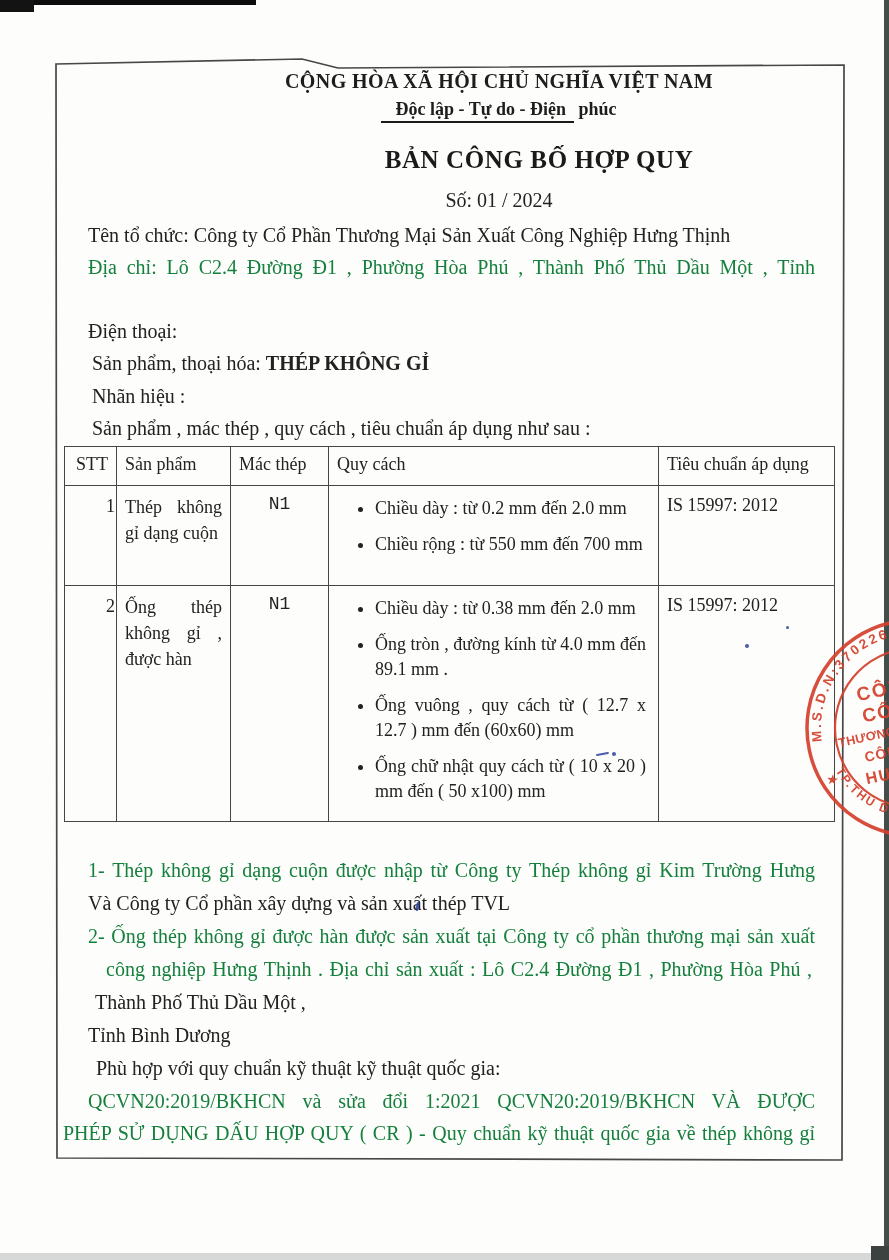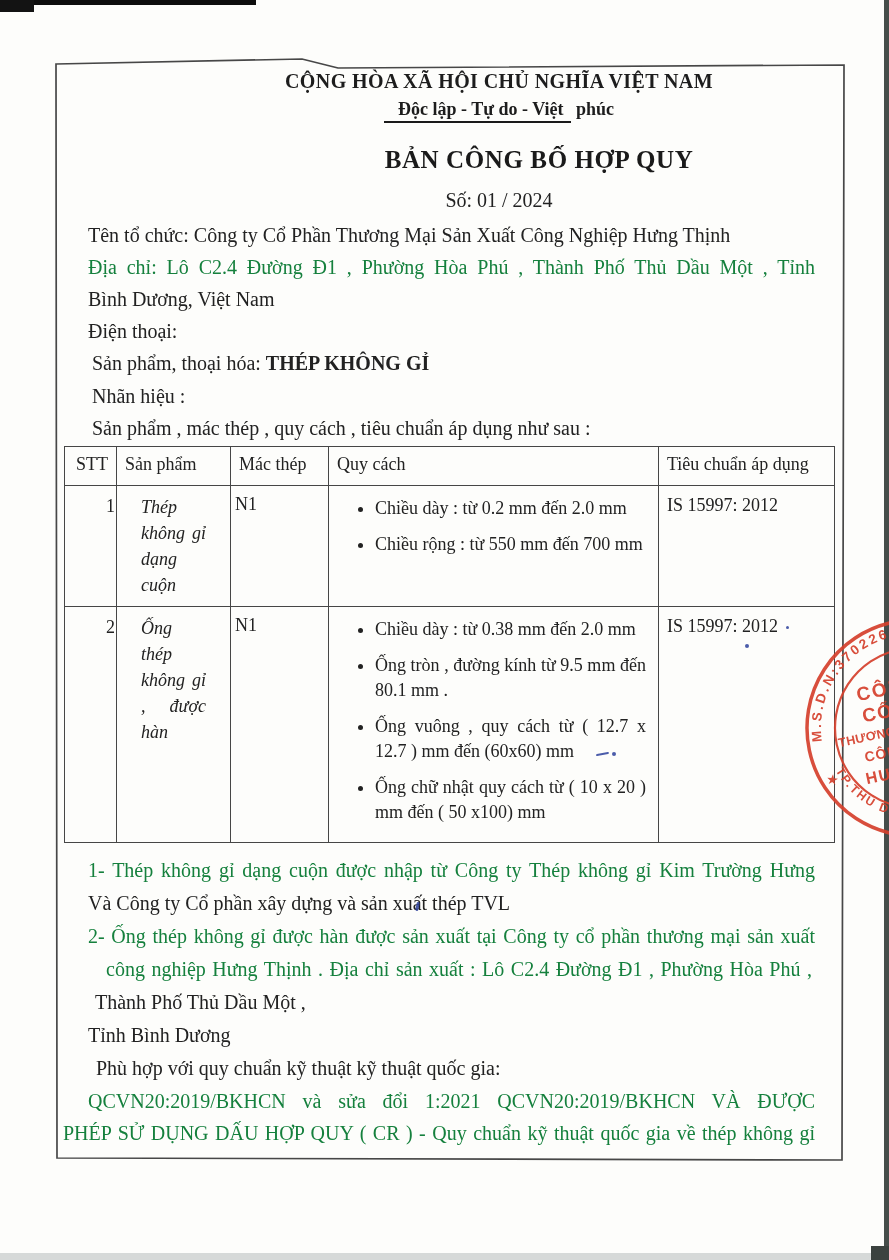--- a/index.html
+++ b/index.html
@@ -17,22 +17,22 @@
   .doc-title{top:146px;font-size:25px;font-weight:bold;letter-spacing:.6px;color:#1a1a1a;margin-left:40px;}
   .doc-num{top:189px;font-size:20px;}
   .bline{font-size:20px;line-height:26px;white-space:nowrap;color:#222;}
   .wrapline{font-size:20px;line-height:26px;color:#15803d;}
   .jlast{text-align:justify;text-align-last:justify;white-space:normal;}
   
   table.spec{border-collapse:collapse;table-layout:fixed;background:transparent;}
   table.spec td{border:1.7px solid #464646;vertical-align:top;font-size:18px;color:#222;}
   td.hdr{font-size:19px;padding:7px 8px;vertical-align:middle;}
   td.c{text-align:right;margin-left:12px;}
-  td.prod{padding:8px 24px;text-align:justify;line-height:26px;font-style:italic;}
-  td.mark{padding:8px 4px;}
+  td.prod{padding:8px 8px;text-align:justify;line-height:26px;}
+  td.mark{padding:8px 4px;text-align:center;font-family:Liberation Mono, monospace;}
   td.std{padding:9px 8px;font-size:18.5px;}
   td.qc{padding:6px 10px 6px 0;}
   td.qc ul{margin:4px 0 0 0;padding-left:46px;list-style:disc outside;}
   td.qc li{margin-bottom:11px;text-align:justify;line-height:25px;padding-right:2px;}
   
   .stamp{position:absolute;left:765px;top:578px;width:300px;height:300px;}
   .stamp text{font-family:"Liberation Sans","DejaVu Sans",sans-serif;font-weight:bold;}
   
   .art{position:absolute;}
   .ink{position:absolute;background:#2c3f9b;border-radius:50%;opacity:.85;}
@@ -46,27 +46,26 @@
   <div class="art" style="left:0;top:0;width:34px;height:12px;background:#131313;"></div>
   <div class="art" style="left:884px;top:0;width:5px;height:1253px;background:#454d4a;"></div>
   <div class="art" style="left:0;top:1253px;width:889px;height:7px;background:#d6d9d8;"></div>
   <div class="art" style="left:871px;top:1246px;width:18px;height:14px;background:#3b423f;"></div>
 
   <svg class="abs" width="889" height="1260" style="left:0;top:0;pointer-events:none;">
     <path d="M56,64 L302,59 L338,68 L844,65 L842,1160 L57,1158 Z" fill="none" stroke="#474747" stroke-width="1.7"></path>
   </svg>
 
   <div class="abs centerline nat-title">CỘNG HÒA XÃ HỘI CHỦ NGHĨA VIỆT NAM</div>
-  <div class="abs centerline motto"><span class="u">Độc lập - Tự do - Việt</span><span> phúc</span></div>
+  <div class="abs centerline motto"><span class="u">Độc lập - Tự do - Điện</span><span> phúc</span></div>
   <div class="abs centerline doc-title">BẢN CÔNG BỐ HỢP QUY</div>
   <div class="abs centerline doc-num">Số: 01 / 2024</div>
 
   <div class="abs bline" style="left:88px;top:222px;">Tên tổ chức: Công ty Cổ Phần Thương Mại Sản Xuất Công Nghiệp Hưng Thịnh</div>
   <div class="abs wrapline jlast" style="left:88px;top:254px;width:727px;">Địa chỉ: Lô C2.4 Đường Đ1 , Phường Hòa Phú , Thành Phố Thủ Dầu Một , Tỉnh</div>
-  <div class="abs bline" style="left:88px;top:286px;">Bình Dương, Việt Nam</div>
   <div class="abs bline" style="left:88px;top:318px;">Điện thoại:</div>
   <div class="abs bline" style="left:92px;top:350px;"><span>Sản phẩm, thoại hóa: </span><b>THÉP KHÔNG GỈ</b></div>
   <div class="abs bline" style="left:92px;top:383px;text-align:right;">Nhãn hiệu :</div>
   <div class="abs bline" style="left:92px;top:415px;">Sản phẩm , mác thép , quy cách , tiêu chuẩn áp dụng như sau :</div>
 
   <table class="spec abs" style="left:64px;top:446px;width:770px;">
     <colgroup>
         <col style="width:52px">
         <col style="width:114px">
         <col style="width:98px">
@@ -93,21 +92,21 @@
       </td>
       <td class="std">IS 15997: 2012</td>
     </tr>
     <tr style="height:233px;">
       <td class="c" style="padding-top:10px;">2</td>
       <td class="prod">Ống thép không gỉ , được hàn</td>
       <td class="mark">N1</td>
       <td class="qc">
         <ul>
           <li>Chiều dày : từ 0.38 mm đến 2.0 mm</li>
-          <li>Ống tròn , đường kính từ 9.5 mm đến 80.1 mm .</li>
+          <li>Ống tròn , đường kính từ 4.0 mm đến 89.1 mm .</li>
           <li>Ống vuông , quy cách từ ( 12.7 x 12.7 ) mm đến (60x60) mm</li>
           <li>Ống chữ nhật quy cách từ ( 10 x 20 ) mm đến ( 50 x100) mm</li>
         </ul>
       </td>
       <td class="std">IS 15997: 2012</td>
     </tr>
   </tbody>
     </table>
 
   <div class="abs wrapline jlast" style="left:88px;top:857px;width:727px;">1-  Thép không gỉ dạng cuộn được nhập từ Công ty Thép không gỉ Kim Trường Hưng</div>

